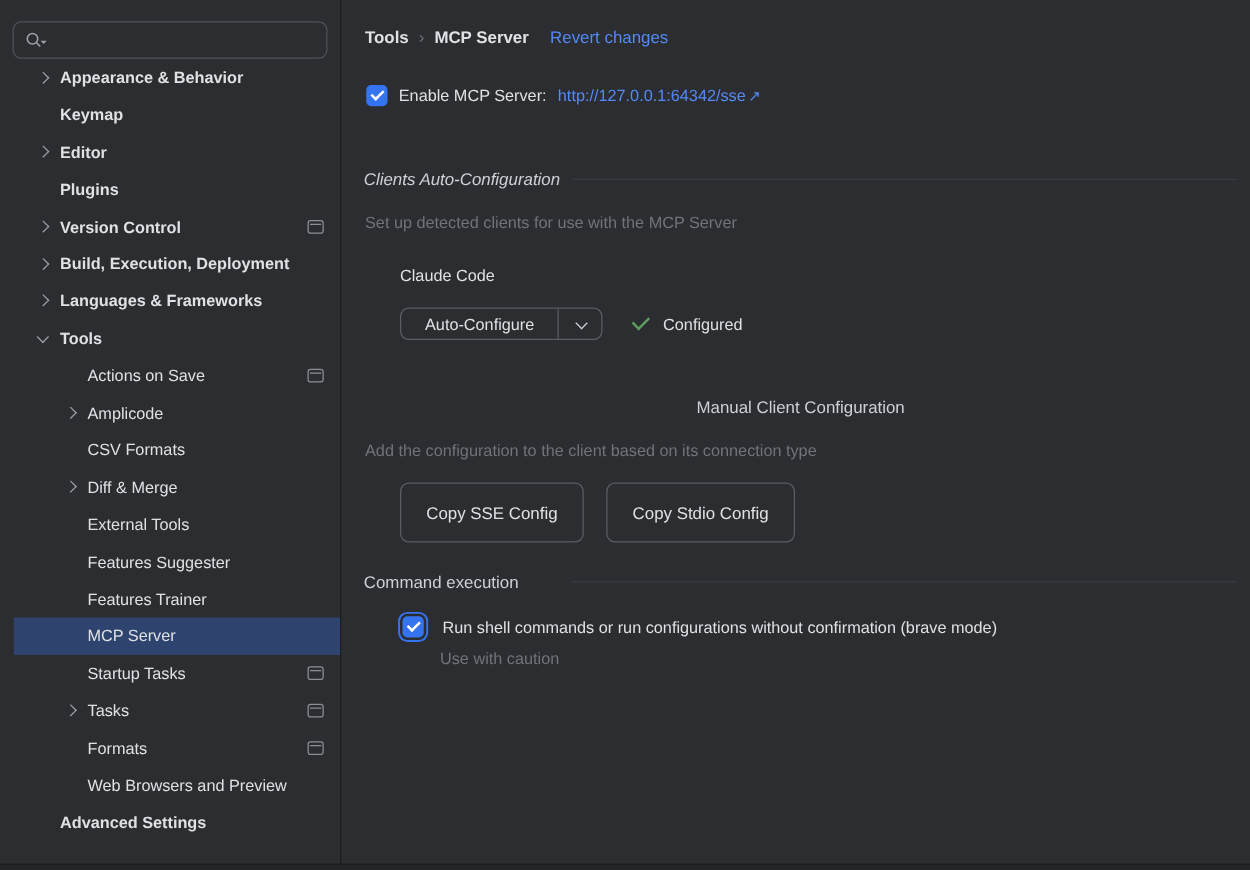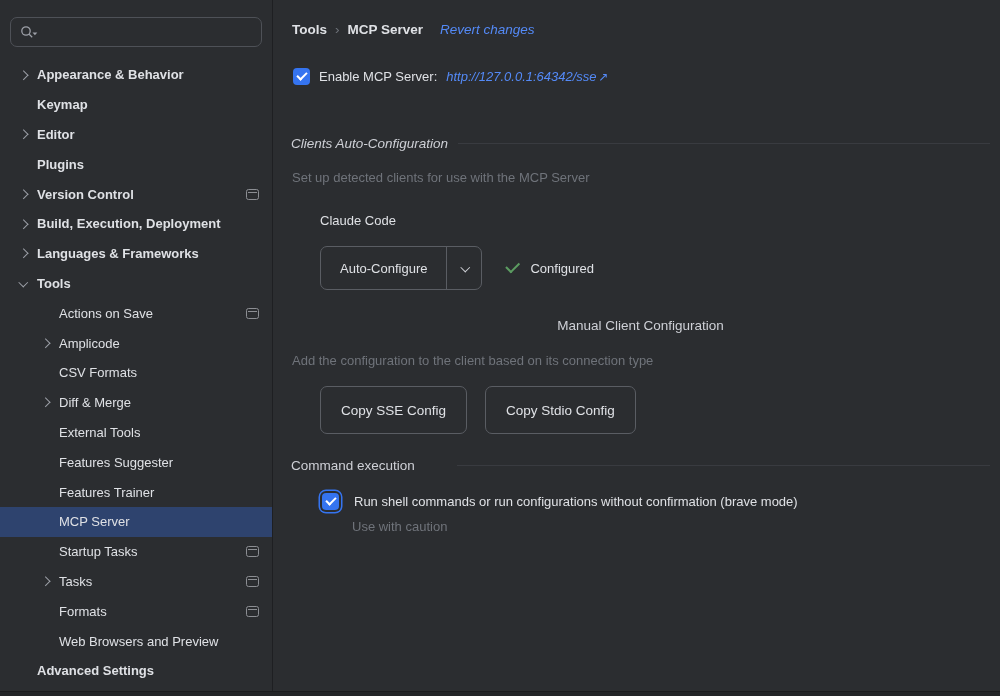--- a/index.html
+++ b/index.html
@@ -17,21 +17,21 @@
 
   .search-box{
     margin:17px 10px 0 10px;height:28px;
     border:1px solid #4E5157;border-radius:7px;
     display:flex;align-items:center;padding-left:8px;background:transparent;
   }
   .search-box input{
     flex:1;border:none;outline:none;background:transparent;color:#DFE1E5;
     font:13px "Liberation Sans","DejaVu Sans",sans-serif;margin-left:4px;
   }
-  .tree{margin-top:13px;}
+  .tree{padding-left:11px;}
   .tree-row{
     display:flex;align-items:center;height:29.8px;padding-left:18px;
     color:#DFE1E5;cursor:default;white-space:nowrap;
   }
   .tree-row.bold{font-weight:700;}
   .tree-row.lvl1{padding-left:40px;}
   .tree-row.selected{background:#2E436E;}
   .chev-box{width:19px;display:inline-flex;align-items:center;flex:none;}
   .chev{width:5.5px;height:5.5px;border-right:1.6px solid #9DA0A8;border-bottom:1.6px solid #9DA0A8;display:inline-block;margin-left:2px;}
   .chev.right{transform:rotate(-45deg);}
@@ -42,21 +42,21 @@
   }
   .win-icon::after{content:"";position:absolute;left:1px;right:1px;top:2px;height:1.2px;background:#8C8E93;}
 
   
   .main{position:absolute;left:273px;top:0;width:727px;height:696px;}
   .abs{position:absolute;}
 
   .breadcrumb{left:19px;top:22px;display:flex;align-items:center;gap:8px;font-size:13.5px;}
   .bc-strong{font-weight:700;color:#DFE1E5;}
   .bc-sep{color:#6F737A;font-weight:400;}
-  .link{color:#548AF7;cursor:pointer;font-style:italic;}
+  .link{color:#548AF7;cursor:pointer;}
   .revert{margin-left:9px;}
 
   .row{display:flex;align-items:center;}
 
   .checkbox{
     width:17px;height:17px;border-radius:4px;background:#3574F0;position:relative;flex:none;cursor:pointer;
   }
   .checkbox .tick{
     position:absolute;left:3.5px;top:4px;width:8px;height:4px;
     border-left:2px solid #fff;border-bottom:2px solid #fff;transform:rotate(-45deg);
@@ -64,21 +64,21 @@
   .checkbox.focused{box-shadow:0 0 0 2px #2B2D30,0 0 0 3.5px #3574F0;}
 
   .enable-row{left:20px;top:68px;column-gap:9px;}
   .ext-arrow{font-size:12px;margin-left:2px;}
 
   .sec-header{left:18px;right:10px;display:flex;align-items:center;font-size:13.5px;color:#CED0D6;}
   .sec-line{flex:1;height:1px;background:#393B40;margin-left:10px;}
   .desc{color:#6F737A;}
 
   .split-btn{
-    display:flex;align-items:stretch;height:44px;border:1px solid #5A5D63;border-radius:7px;
+    display:flex;align-items:stretch;height:26px;border:1px solid #5A5D63;border-radius:7px;
     color:#DFE1E5;cursor:pointer;box-sizing:border-box;
   }
   .sb-label{display:flex;align-items:center;padding:0 19px;}
   .sb-div{width:1px;background:#5A5D63;}
   .sb-arrow{width:34px;display:flex;align-items:center;justify-content:center;}
   .sb-arrow .chev{border-color:#CED0D6;}
 
   .status{display:flex;align-items:center;gap:11px;margin-left:24px;}
   .green-check{
     width:11px;height:5.5px;border-left:2px solid #5C9C61;border-bottom:2px solid #5C9C61;

